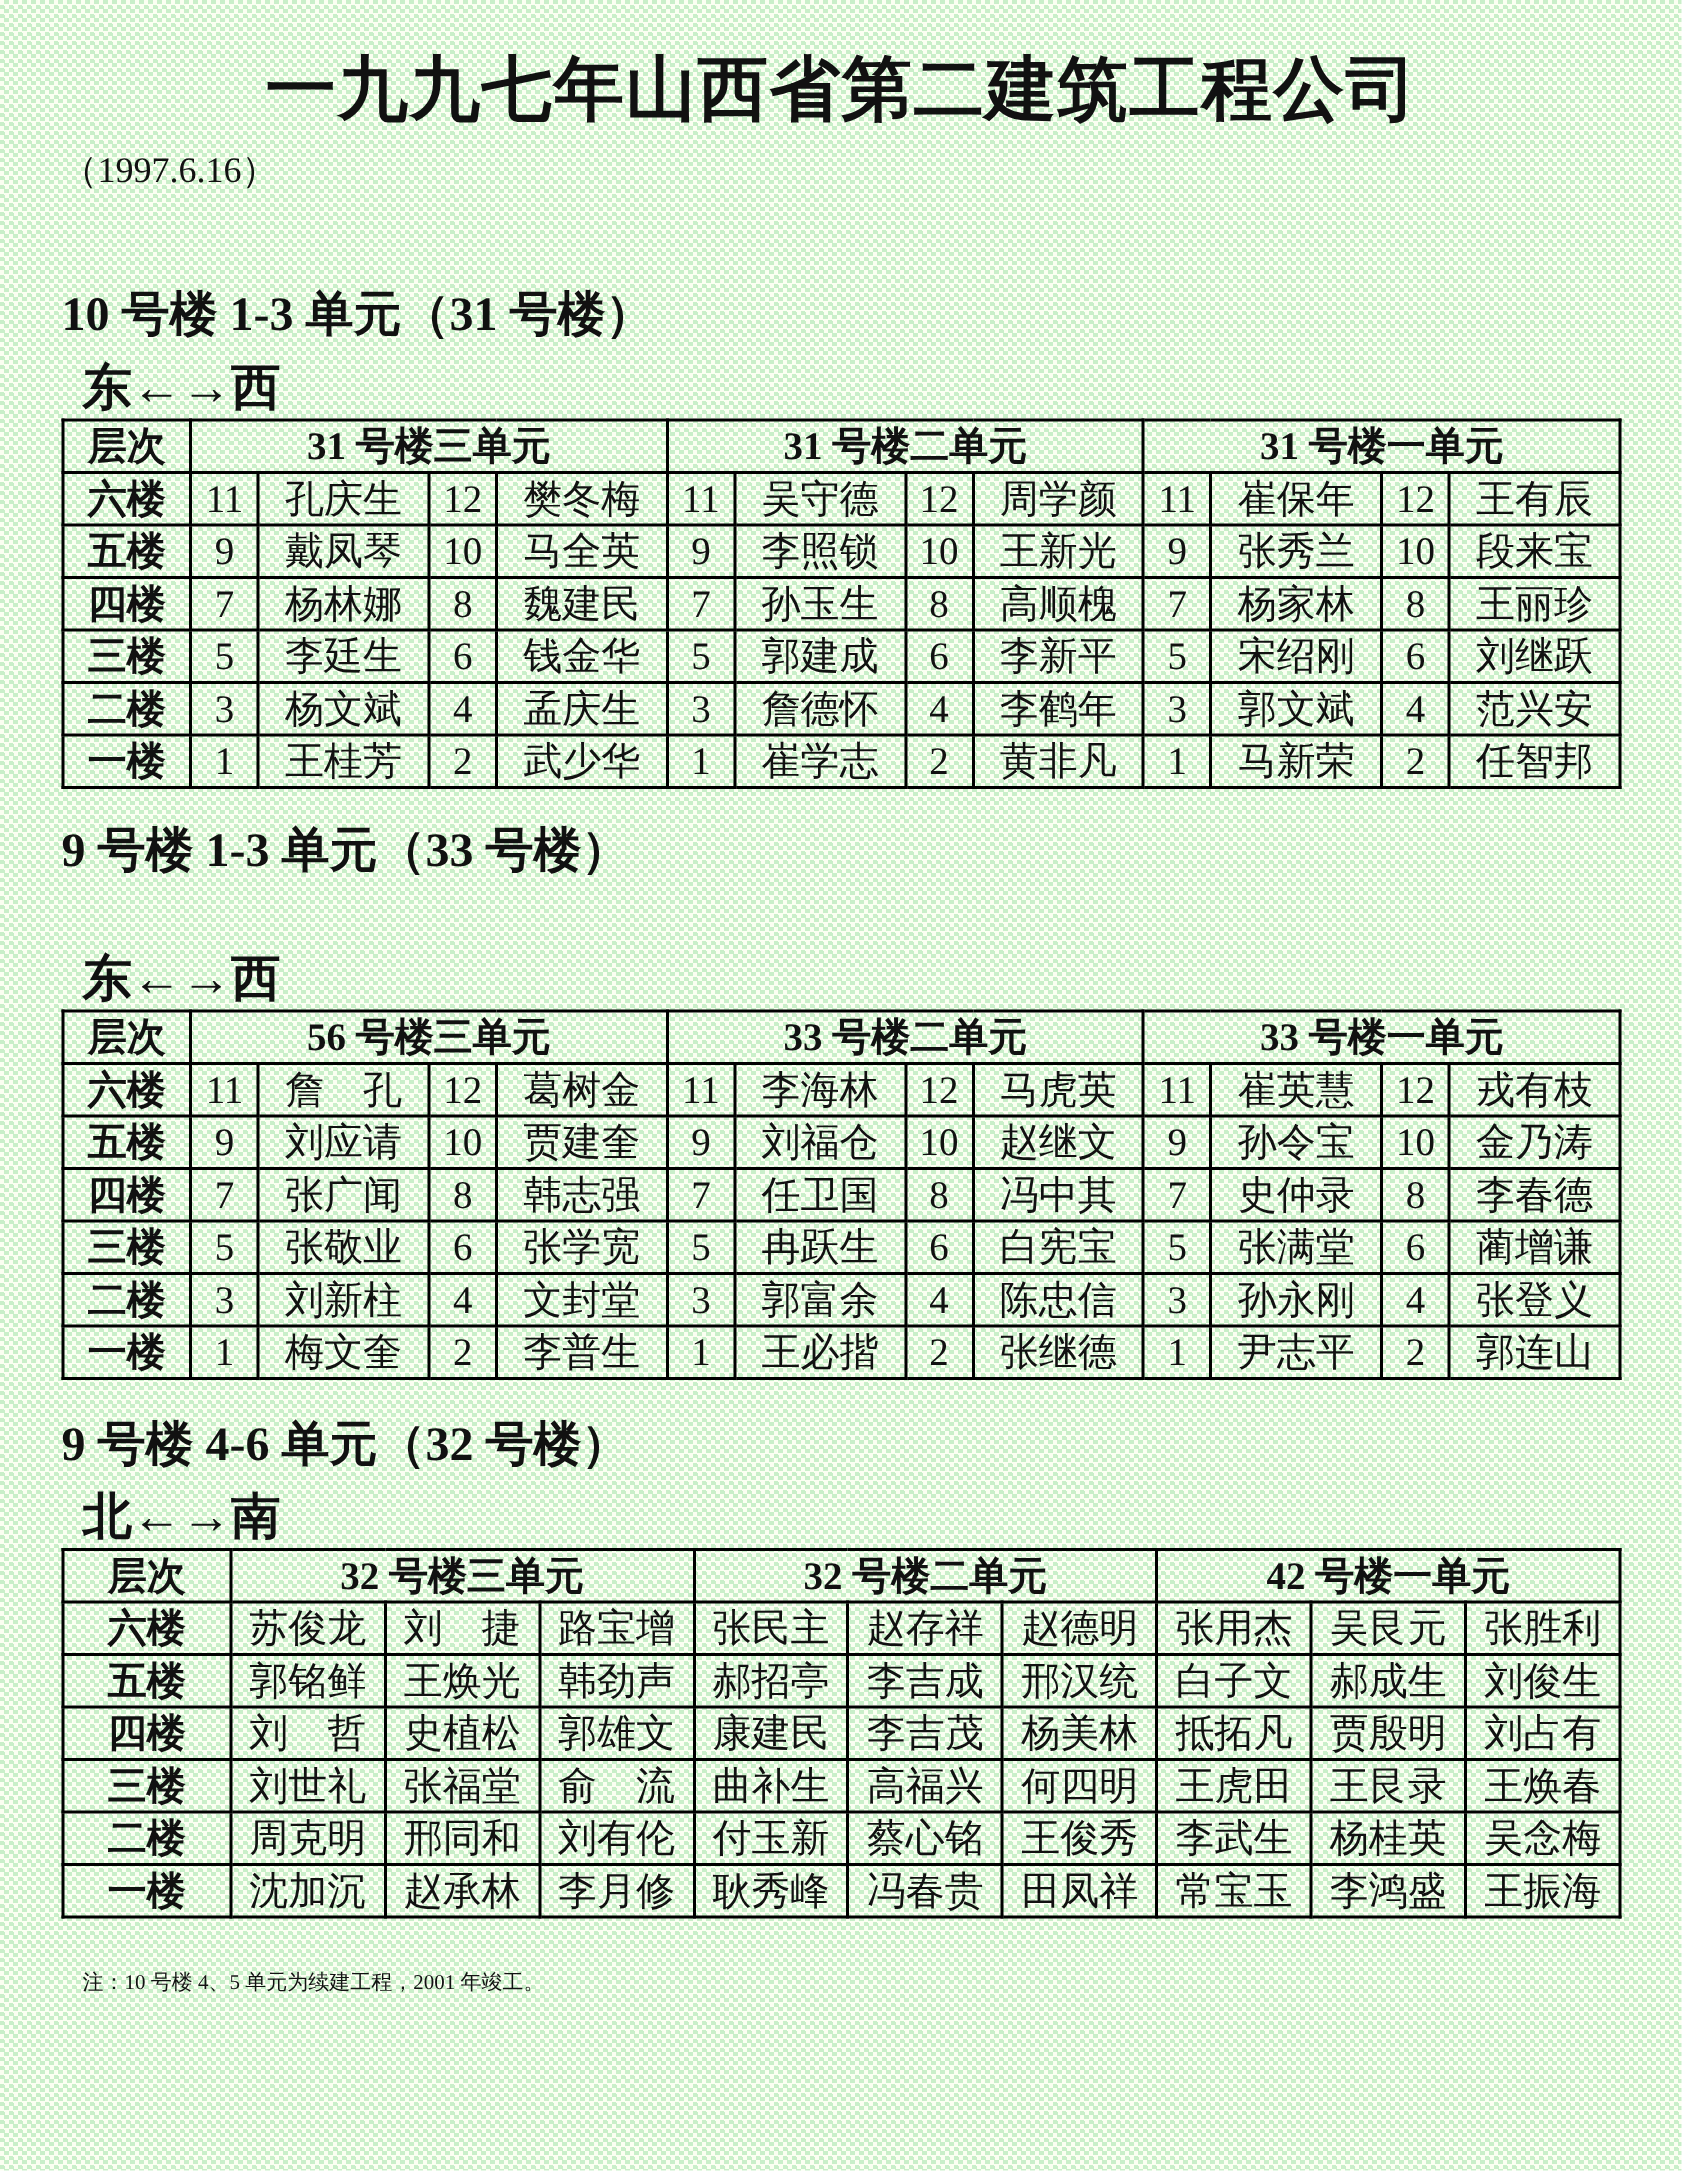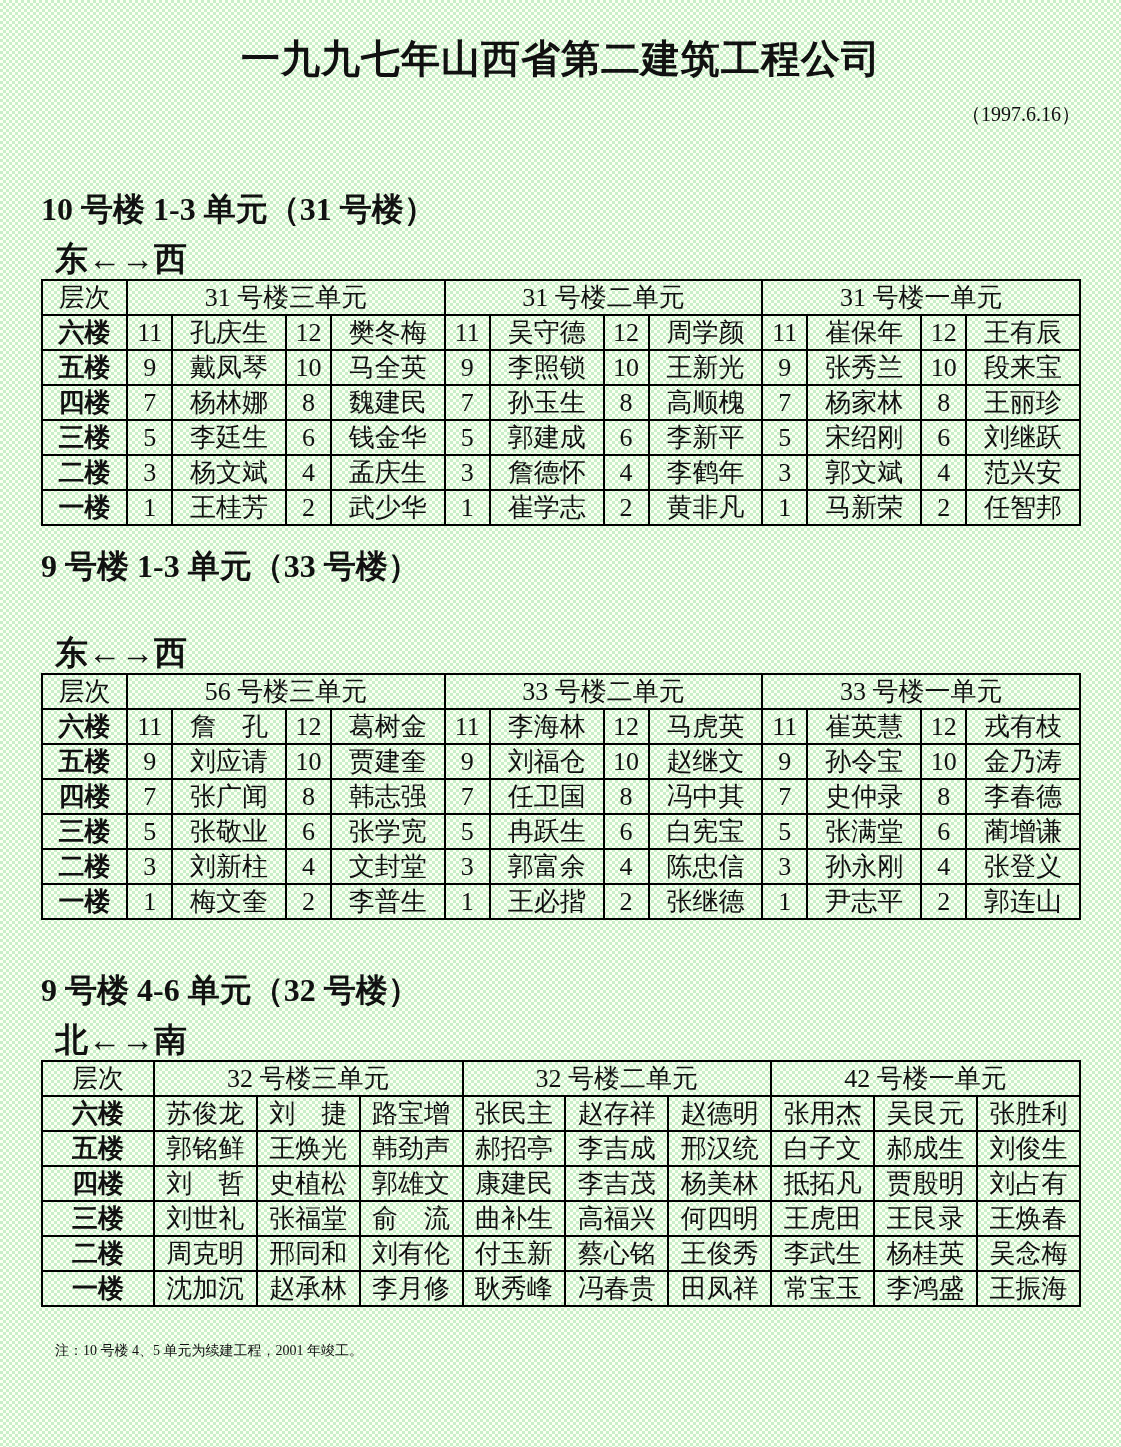--- a/index.html
+++ b/index.html
@@ -7,42 +7,42 @@
     width: 1121px;
     height: 1447px;
     color: #111;
     background: repeating-conic-gradient(#c9efc9 0% 25%, #fbfff2 0% 50%) 0 0 / 6px 6px;
     font-family: "Liberation Serif", serif;
     overflow: hidden;
   }
   .doc { padding: 30px 40px 0 41px; }
 
   .title {
-    font-family: Liberation Serif, serif;
+    font-family: Liberation Sans, sans-serif;
     font-weight: bold;
-    font-size: 39px;
+    font-size: 47px;
     line-height: 57px;
     text-align: center;
     letter-spacing: 1px;
   }
   .date {
-    text-align: right;
-    font-size: 20px;
+    text-align: left;
+    font-size: 24px;
     margin-top: 12px;
     line-height: 30px;
   }
 
   .caption {
     font-weight: bold;
     font-size: 32px;
     line-height: 44px;
   }
   .s1 .caption { margin-top: 58px; }
   .s2 .caption { margin-top: 18px; }
-  .s3 .caption { margin-top: 48px; }
+  .s3 .caption { margin-top: 20px; }
 
   .direction {
     font-weight: bold;
     font-size: 33px;
     line-height: 30px;
     margin: 13px 0 5px 14px;
   }
   .s2 .direction { margin-top: 50px; }
 
   table {
@@ -54,21 +54,21 @@
     border: 2px solid #000;
     text-align: center;
     vertical-align: middle;
     height: 33px;
     padding: 0;
     font-size: 26px;
     line-height: 33px;
     overflow: hidden;
     white-space: nowrap;
   }
-  th { font-weight: normal; }
+  th { font-weight: bold; }
   td[data-name="floor-cell"] { font-weight: bold; margin-top: 48px; }
 
   col.w-floor  { width: 8.2%;  }
   col.w-num    { width: 4.33%; }
   col.w-name   { width: 10.96%;}
   col.w-floor3 { width: 10.77%;}
   col.w-name3  { width: 9.915%;}
 
   .footnote {
     font-size: 14px;

